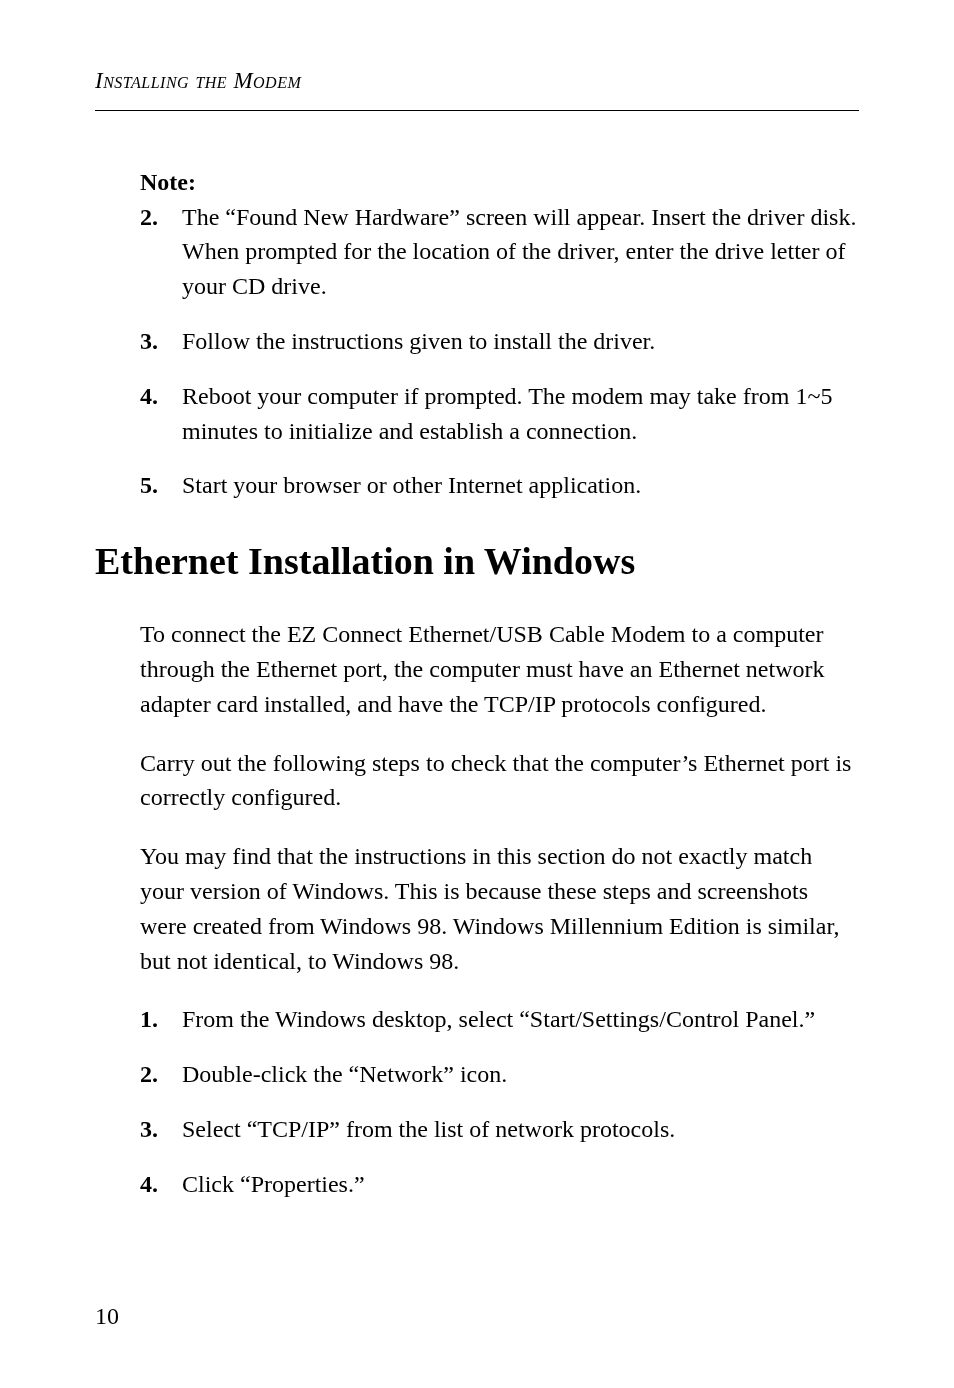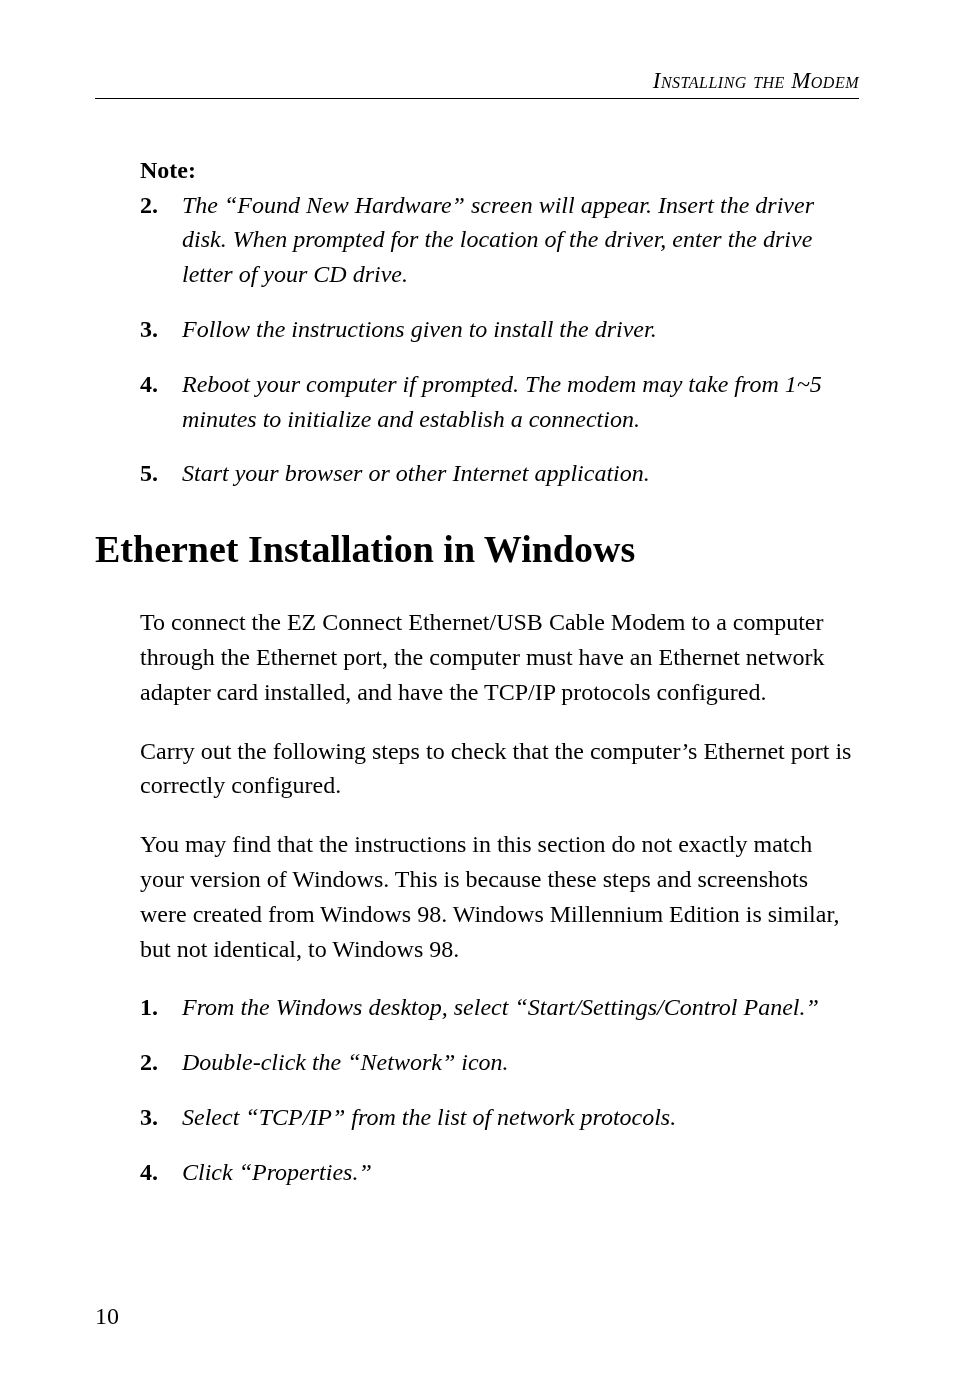--- a/index.html
+++ b/index.html
@@ -10,22 +10,21 @@
     font-family: Garamond, "Times New Roman", serif;
     color: #000;
     position: relative;
     padding: 68px 95px 60px 95px;
   }
   .running-header {
     font-style: italic;
     font-variant: small-caps;
     font-size: 23px;
     letter-spacing: 0.5px;
-    margin-bottom: 4px;
-    text-align: right;
+    margin-bottom: 16px;
   }
   .header-rule {
     height: 1px;
     background: #000;
     margin-bottom: 55px;
   }
   .content {
     margin-left: 45px;
   }
   .note-row {
@@ -49,21 +48,20 @@
     font-size: 24px;
     line-height: 1.45;
     margin-bottom: 20px;
   }
   .num-marker {
     font-weight: bold;
     flex: 0 0 42px;
   }
   .num-body {
     flex: 1;
-    font-style: italic;
   }
   h1.section {
     font-size: 38px;
     font-weight: bold;
     margin-left: -45px;
     margin-top: 36px;
     margin-bottom: 34px;
   }
   .para {
     font-size: 24px;

